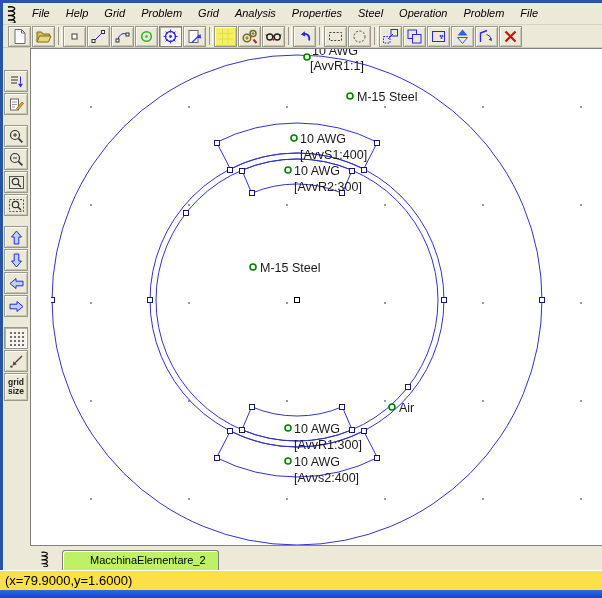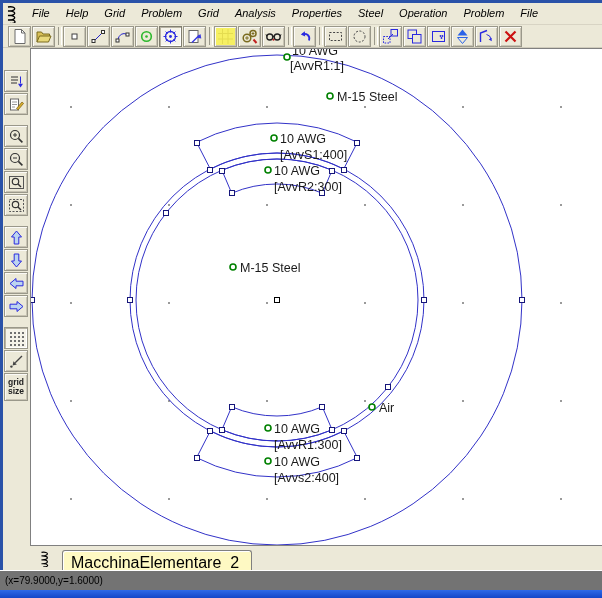--- a/index.html
+++ b/index.html
@@ -51,47 +51,47 @@
   .sb-gap { height:9px; }
   .sb-top-gap { height:22px; }
   .grid-dots-ico { width:15px; height:15px;
       background-image:radial-gradient(circle 0.8px at 2px 2px, #707070 98%, rgba(0,0,0,0) 100%);
       background-size:4px 4px; }
   .grid-size-btn { height:28px; flex-direction:column; line-height:9px;
       font-size:8.5px; font-weight:bold; color:#222; }
 
   #canvas-wrap { position:absolute; left:30px; top:48px; width:572px; height:498px;
       background:#fff;
-      border:1px solid #808080; border-right:none;
+      border:1px solid #808080; border-right:none;padding-left:20px;
       }
   #canvas {
       position:relative; width:570px; height:496px;
       background-image:radial-gradient(circle 1.1px at 40px 58px, #9a9a9a 96%, rgba(0,0,0,0) 100%);
       background-size:98px 98px;
   }
   #canvas svg { position:absolute; left:0; top:0; }
   .geo   { fill:none; stroke:#3232c8; stroke-width:1; }
   .nd    { fill:#ffffff; stroke:#16167a; stroke-width:1; }
   .nd-center { fill:#ffffff; stroke:#000000; stroke-width:1; }
   .bl-dot{ fill:#ffffff; stroke:#008000; stroke-width:1.6; }
   .bl-txt{ fill:#1a1a1a; font-family:"Liberation Sans",sans-serif; font-size:12.5px; }
 
   
   #tabbar { position:absolute; left:30px; top:546px; width:572px; height:24px;
             display:flex; align-items:flex-end; }
   #tabbar .app-ico { width:14px; height:17px; margin:0 10px 3px 8px; }
-  .doc-tab { height:20px; padding:3px 12px 0 8px;
-             background:#fef9c3; border:1px solid #808080; border-bottom:none;
-             border-radius:3px 3px 0 0; font-size:16px;
+  .doc-tab { height:20px; padding:3px 12px 0 27px;
+             background:#bef264; border:1px solid #808080; border-bottom:none;
+             border-radius:3px 3px 0 0; font-size:11px;
              box-shadow: inset 1px 1px 0 #fff; }
 
   
   #statusbar { position:absolute; left:0; top:570px; width:602px; height:20px;
-               border-top:1px solid #fff; background:#737373;
-               display:flex; align-items:center; padding-left:5px; font-size:10px; }
+               border-top:1px solid #fff; background:#fde047;
+               display:flex; align-items:center; padding-left:5px; font-size:13px; }
 </style>
 </head>
 <body>
 
 <div id="top-border"></div>
 <div id="left-border"></div>
 
 <div id="menubar">
   <svg class="app-ico" viewBox="0 0 16 18">
     <path d="M4 2c9-1.5 9 4.5 0 4 9-.5 9 5 0 4.5 9-.5 9 5 0 4.5 9-.5 9 4 2 3.5" fill="none" stroke="#000" stroke-width="1.3"></path>

